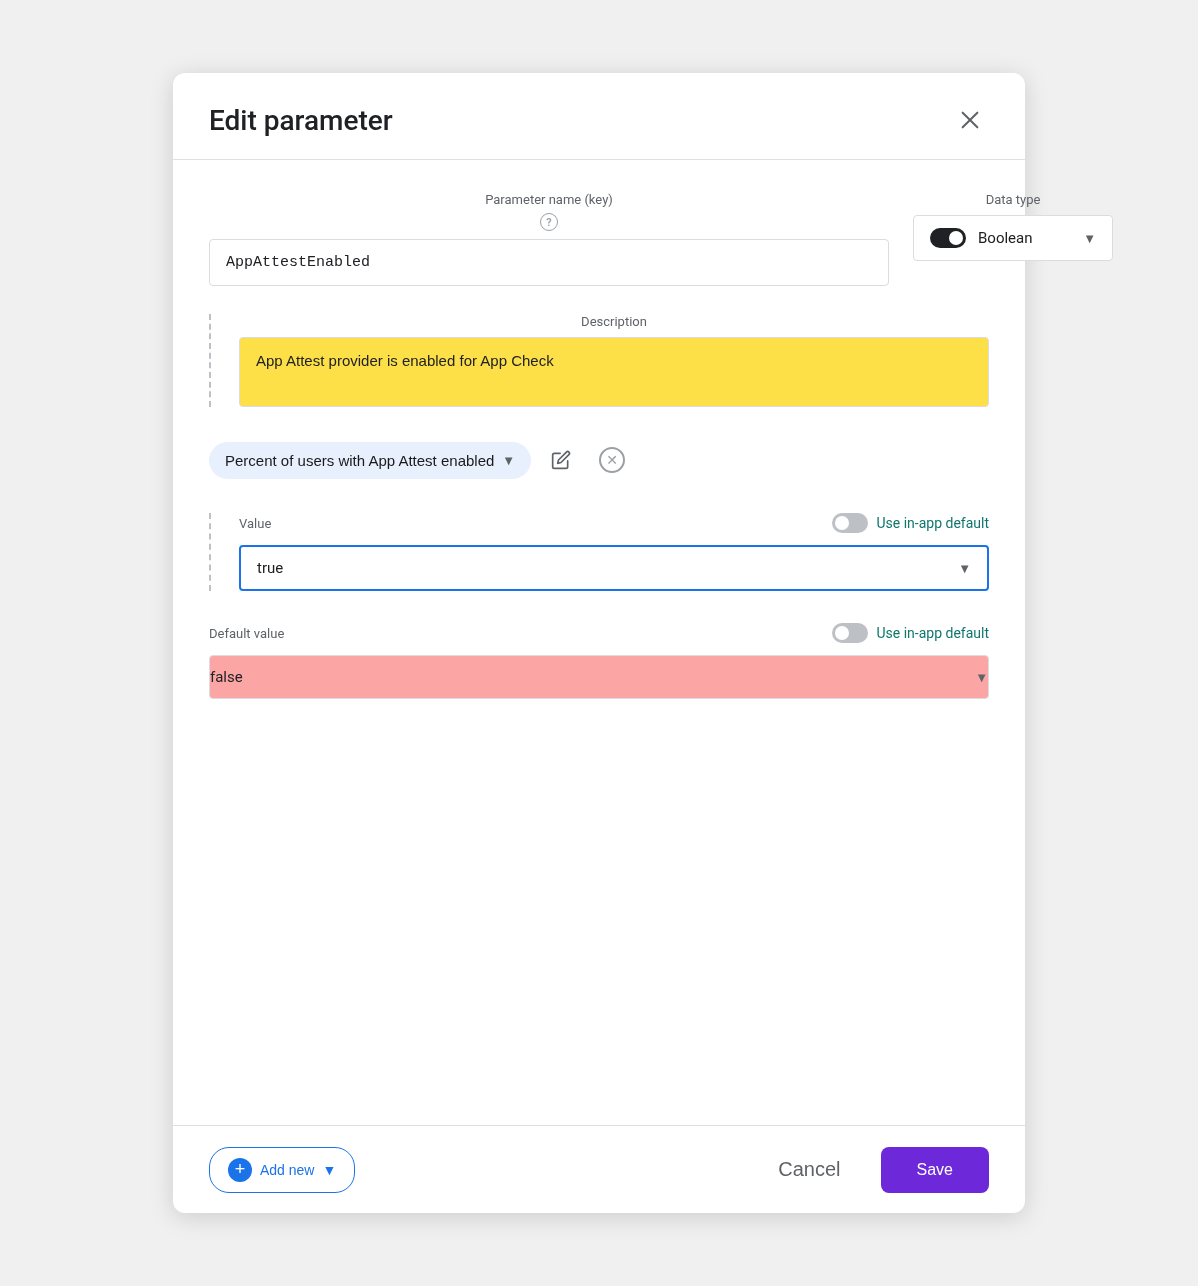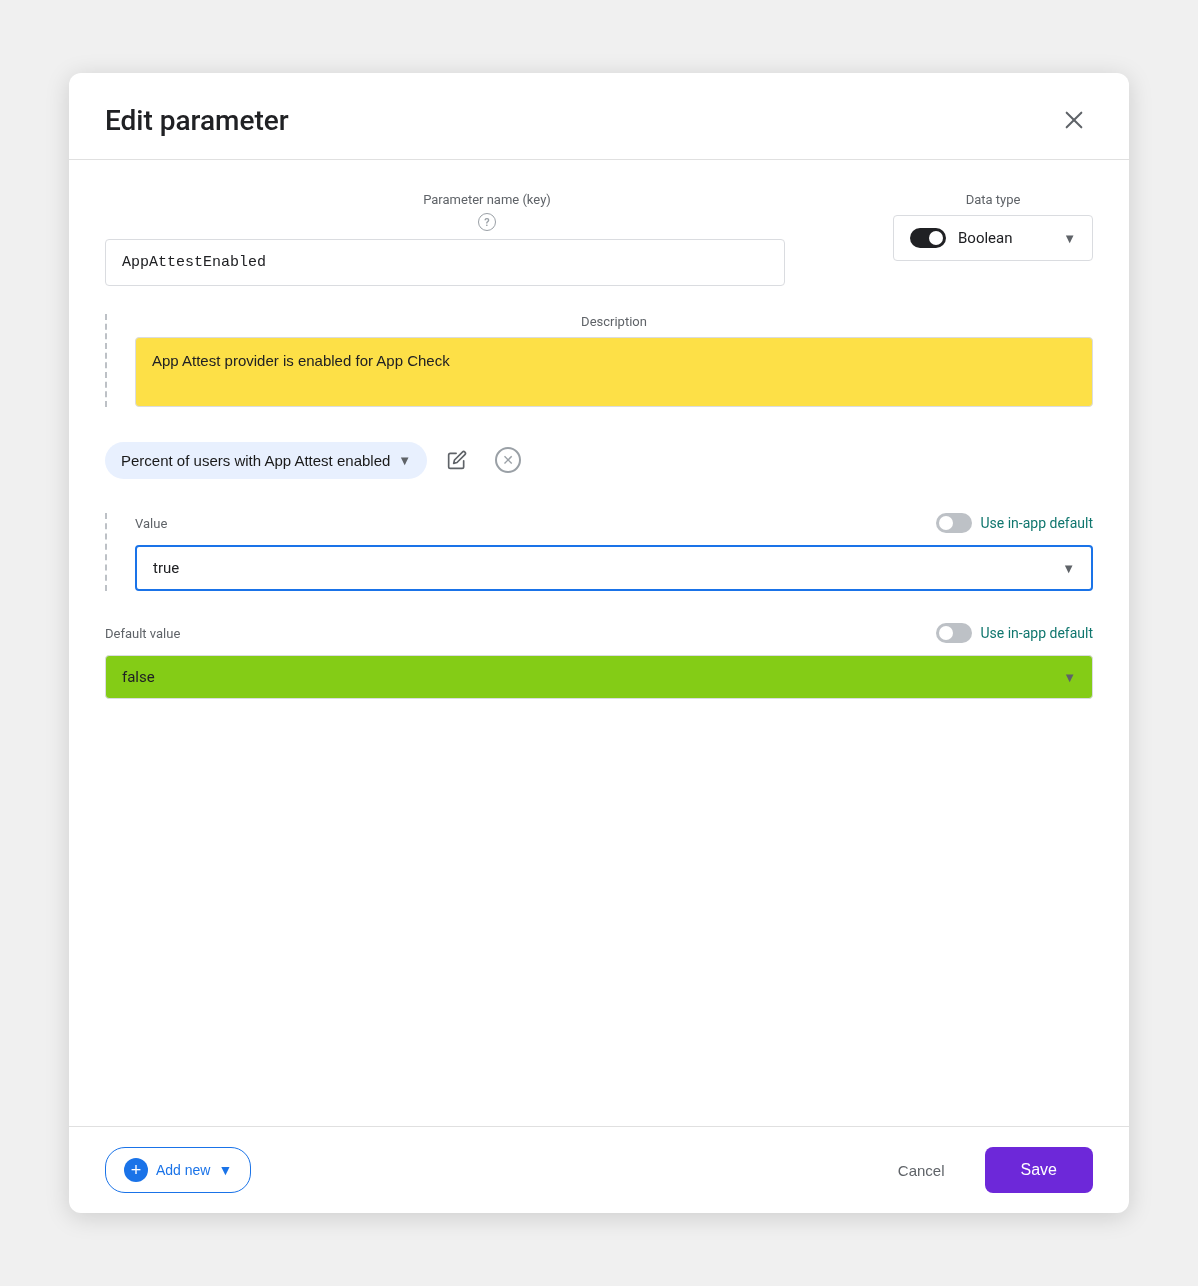--- a/index.html
+++ b/index.html
@@ -13,21 +13,21 @@
       background: #f0f0f0;
       display: flex;
       align-items: center;
       justify-content: center;
       min-height: 100vh;
     }
 
     .dialog {
       background: #ffffff;
       border-radius: 12px;
-      width: 1060px;
+      width: 852px;
       min-height: 1140px;
       position: relative;
       display: flex;
       flex-direction: column;
       box-shadow: 0 4px 24px rgba(0,0,0,0.15);
     }
 
     .dialog-header {
       display: flex;
       align-items: center;
@@ -280,24 +280,24 @@
       display: flex;
       align-items: center;
       gap: 16px;
       min-width: 240px;
       outline: none;
     }
 
     .select-dropdown-plain {
       border: 1.5px solid #dadce0;
       border-radius: 4px;
-      padding: 12px 16px;
-      font-size: 15px;
-      color: #202124;
-      background: #84cc16;
+      padding: 12px 0;
+      font-size: 15px;
+      color: #202124;
+      background: #fca5a5;
       cursor: pointer;
       display: flex;
       align-items: center;
       gap: 16px;
       min-width: 220px;
       outline: none;
     }
 
     .select-arrow {
       margin-left: auto;
@@ -356,21 +356,21 @@
     .footer-right {
       display: flex;
       align-items: center;
       gap: 20px;
     }
 
     .cancel-btn {
       background: none;
       border: none;
       cursor: pointer;
-      font-size: 15px;
+      font-size: 20px;
       color: #5f6368;
       padding: 12px 20px;
       border-radius: 6px;
       font-weight: 500;
     }
 
     .save-btn {
       background: #6d28d9;
       border: none;
       border-radius: 8px;

